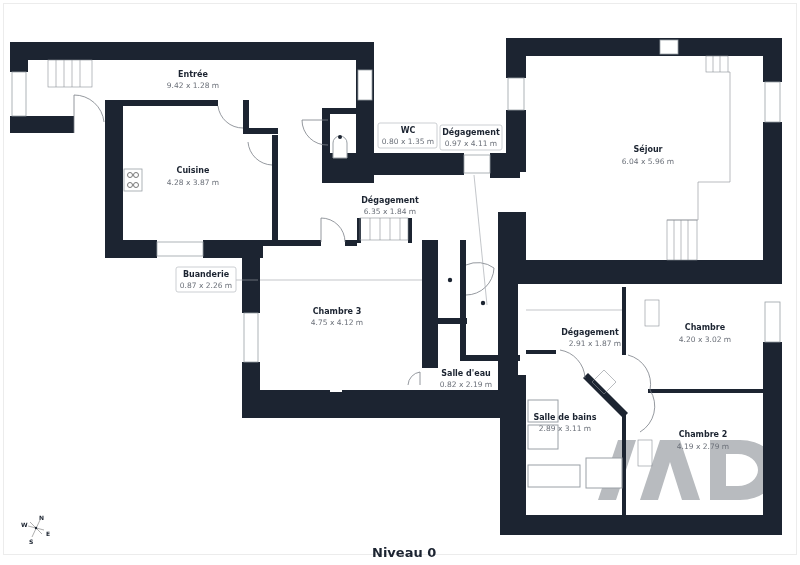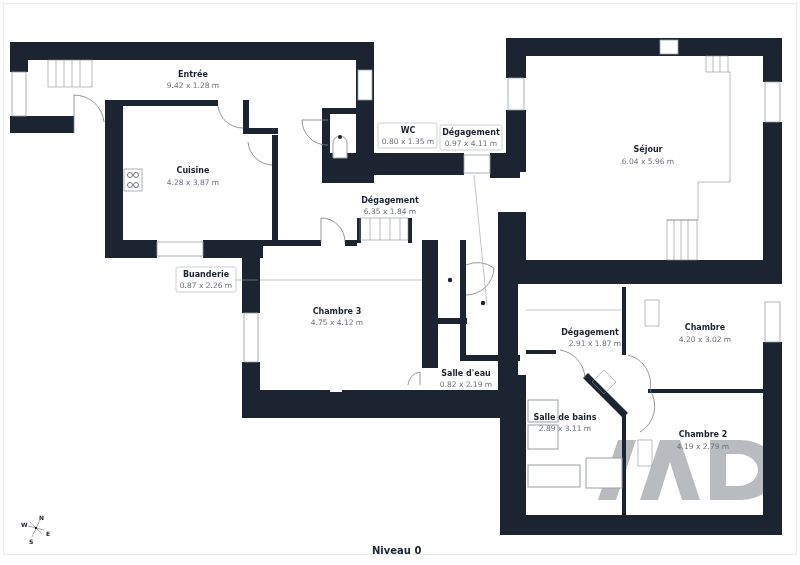--- a/index.html
+++ b/index.html
@@ -1,21 +1,21 @@
 <!DOCTYPE html>
 <html><head>
 <meta charset="utf-8">
 <style>
   html, body { margin: 0; padding: 0; background: #ffffff; }
   body { width: 800px; height: 565px; overflow: hidden; position: relative; font-family: "DejaVu Sans", sans-serif; }
   .frame { position: absolute; left: 3px; top: 3px; width: 792px; height: 550px; border: 1px solid #ececec; background: #fff; }
   svg { position: absolute; left: 0; top: 0; }
   .rname { font-family: "DejaVu Sans", sans-serif; font-weight: bold; font-size: 8px; fill: #1c2431; }
   .rdim { font-family: "DejaVu Sans", sans-serif; font-size: 7.5px; fill: #6b7079; }
-  .level { position: absolute; left: 372px; top: 545px; font-size: 10px; font-weight: bold; color: #1c2431; }
+  .level { position: absolute; left: 372px; top: 545px; font-size: 13px; font-weight: bold; color: #1c2431; }
   .compass-l { font-size: 6px; font-weight: bold; fill: #1c2431; font-family: "DejaVu Sans", sans-serif; }
 </style>
 </head>
 <body>
 
 <div class="frame"></div>
 
 <svg width="800" height="565" viewBox="0 0 800 565">
 
   <g fill="#b8bbbf">

